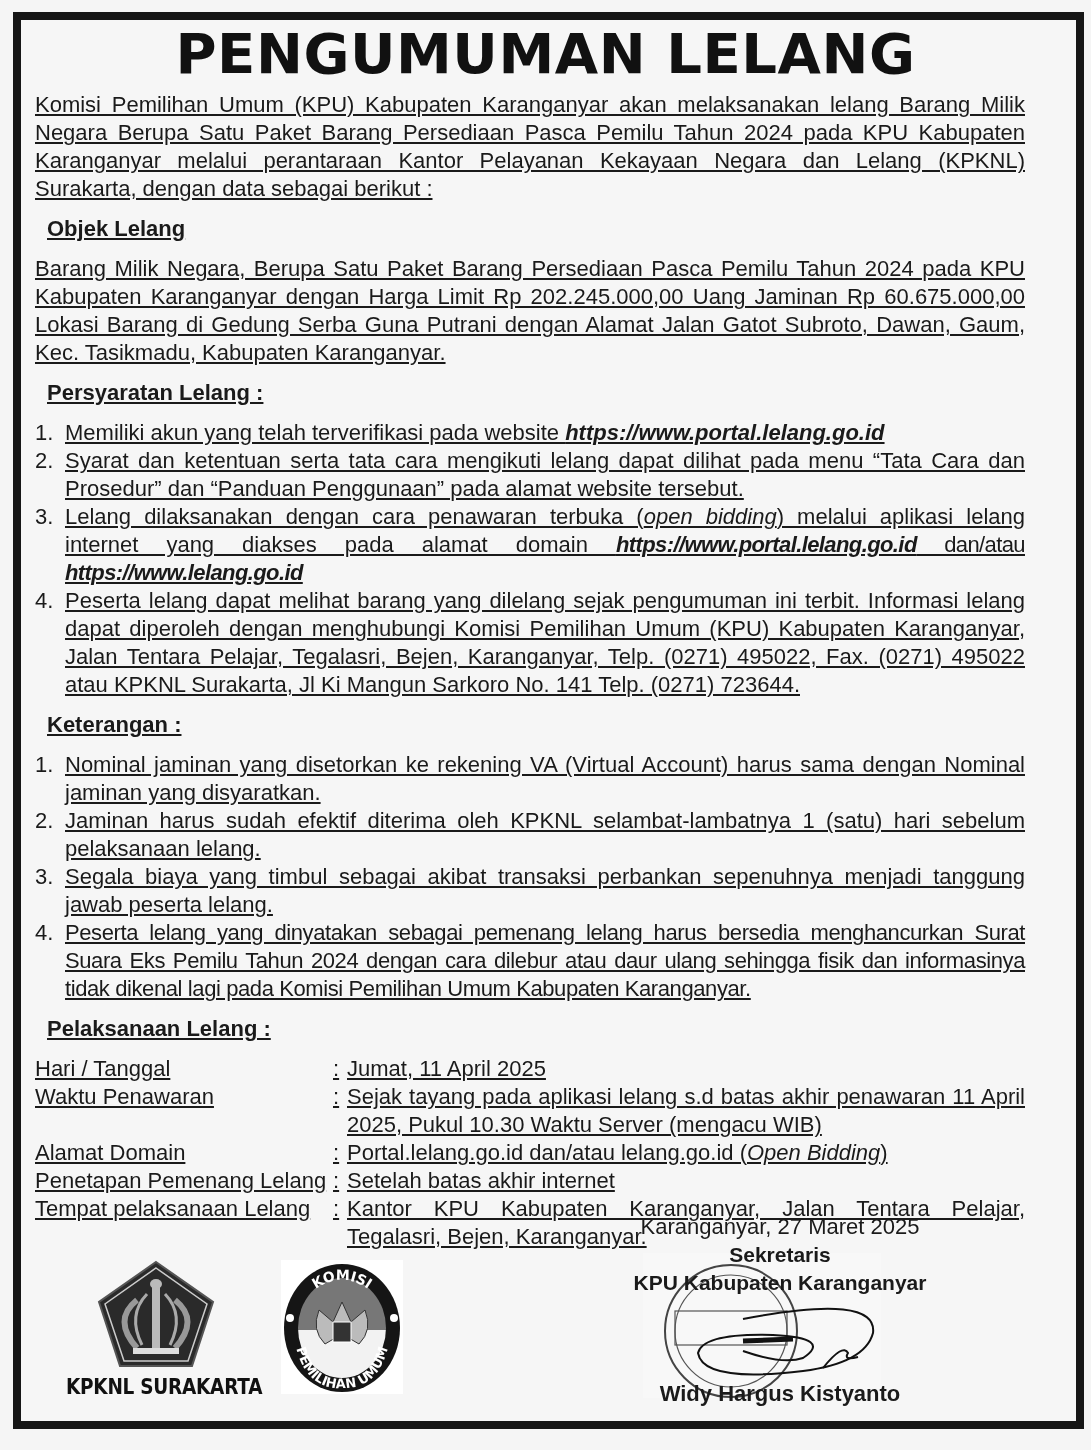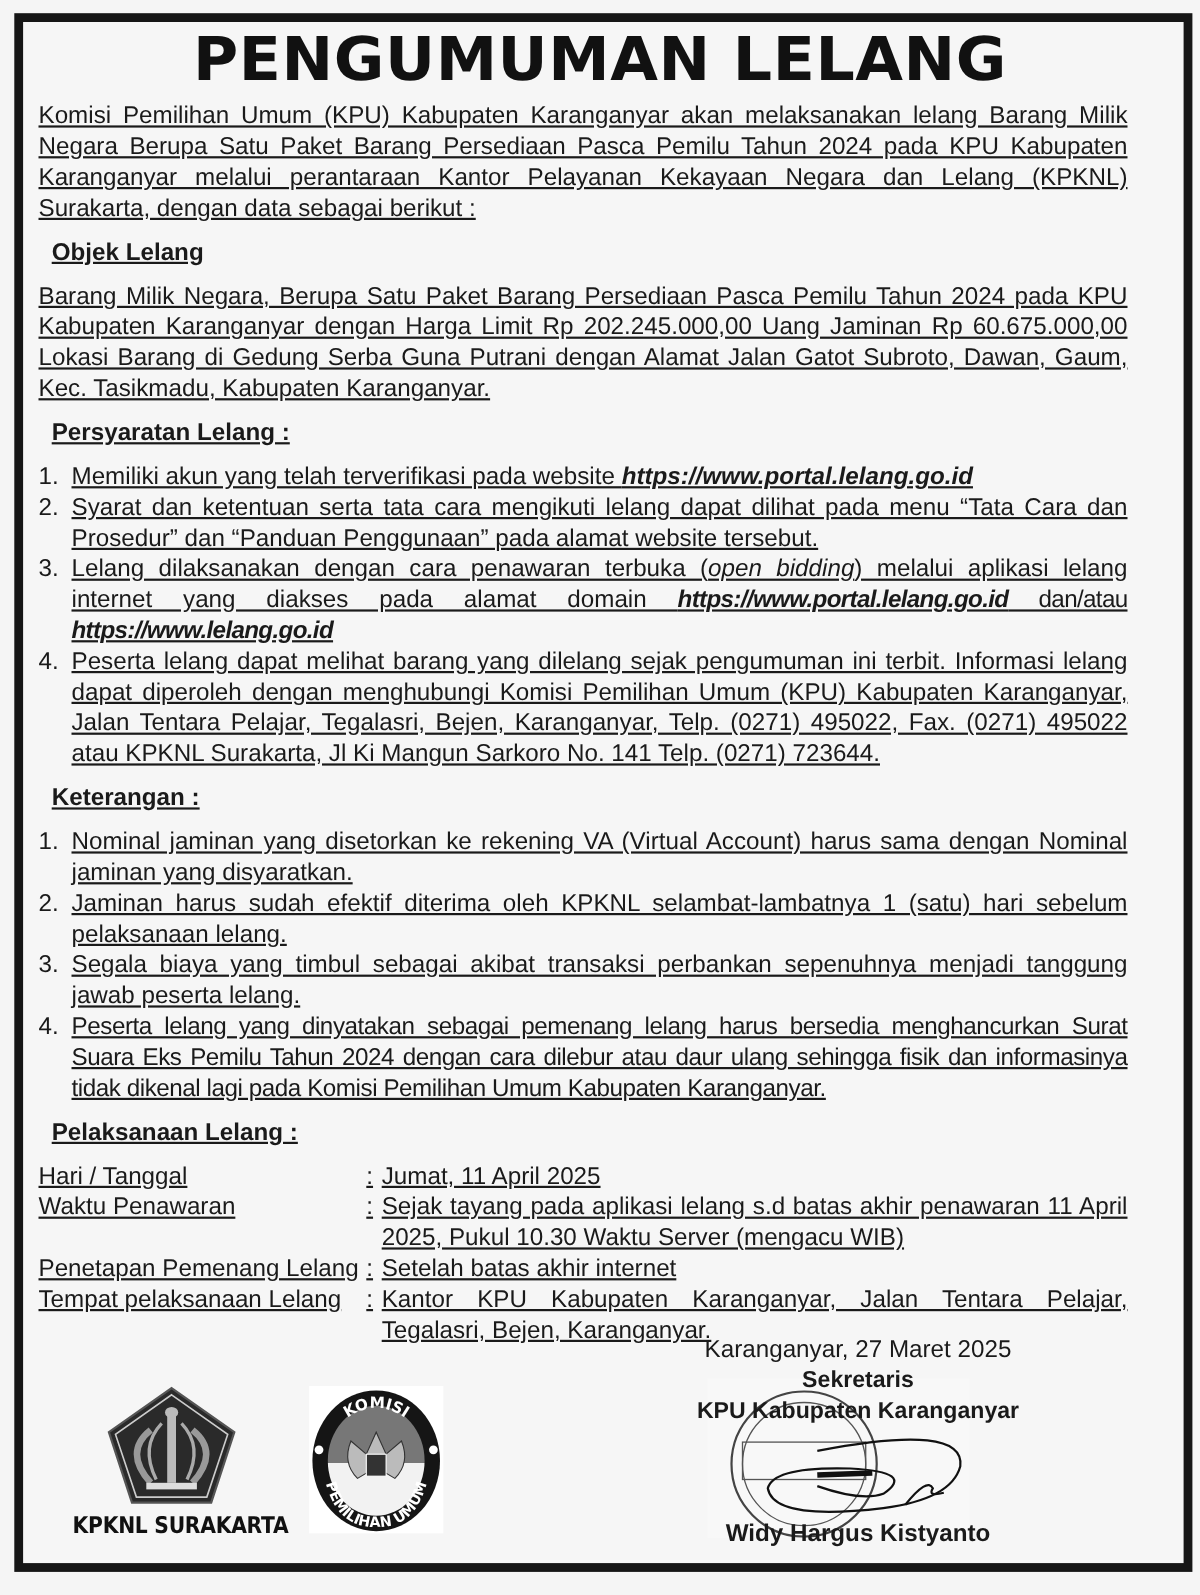--- a/index.html
+++ b/index.html
@@ -102,20 +102,25 @@
         <td class="lbl">Hari / Tanggal</td>
         <td class="colon">:</td>
         <td class="val">Jumat, 11 April 2025</td>
       </tr>
       <tr>
         <td class="lbl">Waktu Penawaran</td>
         <td class="colon">:</td>
         <td class="val"> Sejak tayang pada aplikasi lelang s.d batas akhir penawaran 11 April 2025, Pukul 10.30 Waktu Server (mengacu WIB)</td>
       </tr>
       <tr>
+        <td class="lbl">Alamat Domain</td>
+        <td class="colon">:</td>
+        <td class="val"><span>Portal.lelang.go.id dan/atau lelang.go.id  (</span><span class="it">Open Bidding</span><span>)</span></td>
+      </tr>
+      <tr>
         <td class="lbl">Penetapan Pemenang Lelang</td>
         <td class="colon">:</td>
         <td class="val">Setelah batas akhir internet</td>
       </tr>
       <tr>
         <td class="lbl">Tempat pelaksanaan Lelang</td>
         <td class="colon">:</td>
         <td class="val">Kantor KPU Kabupaten Karanganyar, Jalan Tentara Pelajar, Tegalasri, Bejen, Karanganyar.</td>
       </tr>
     </tbody>

